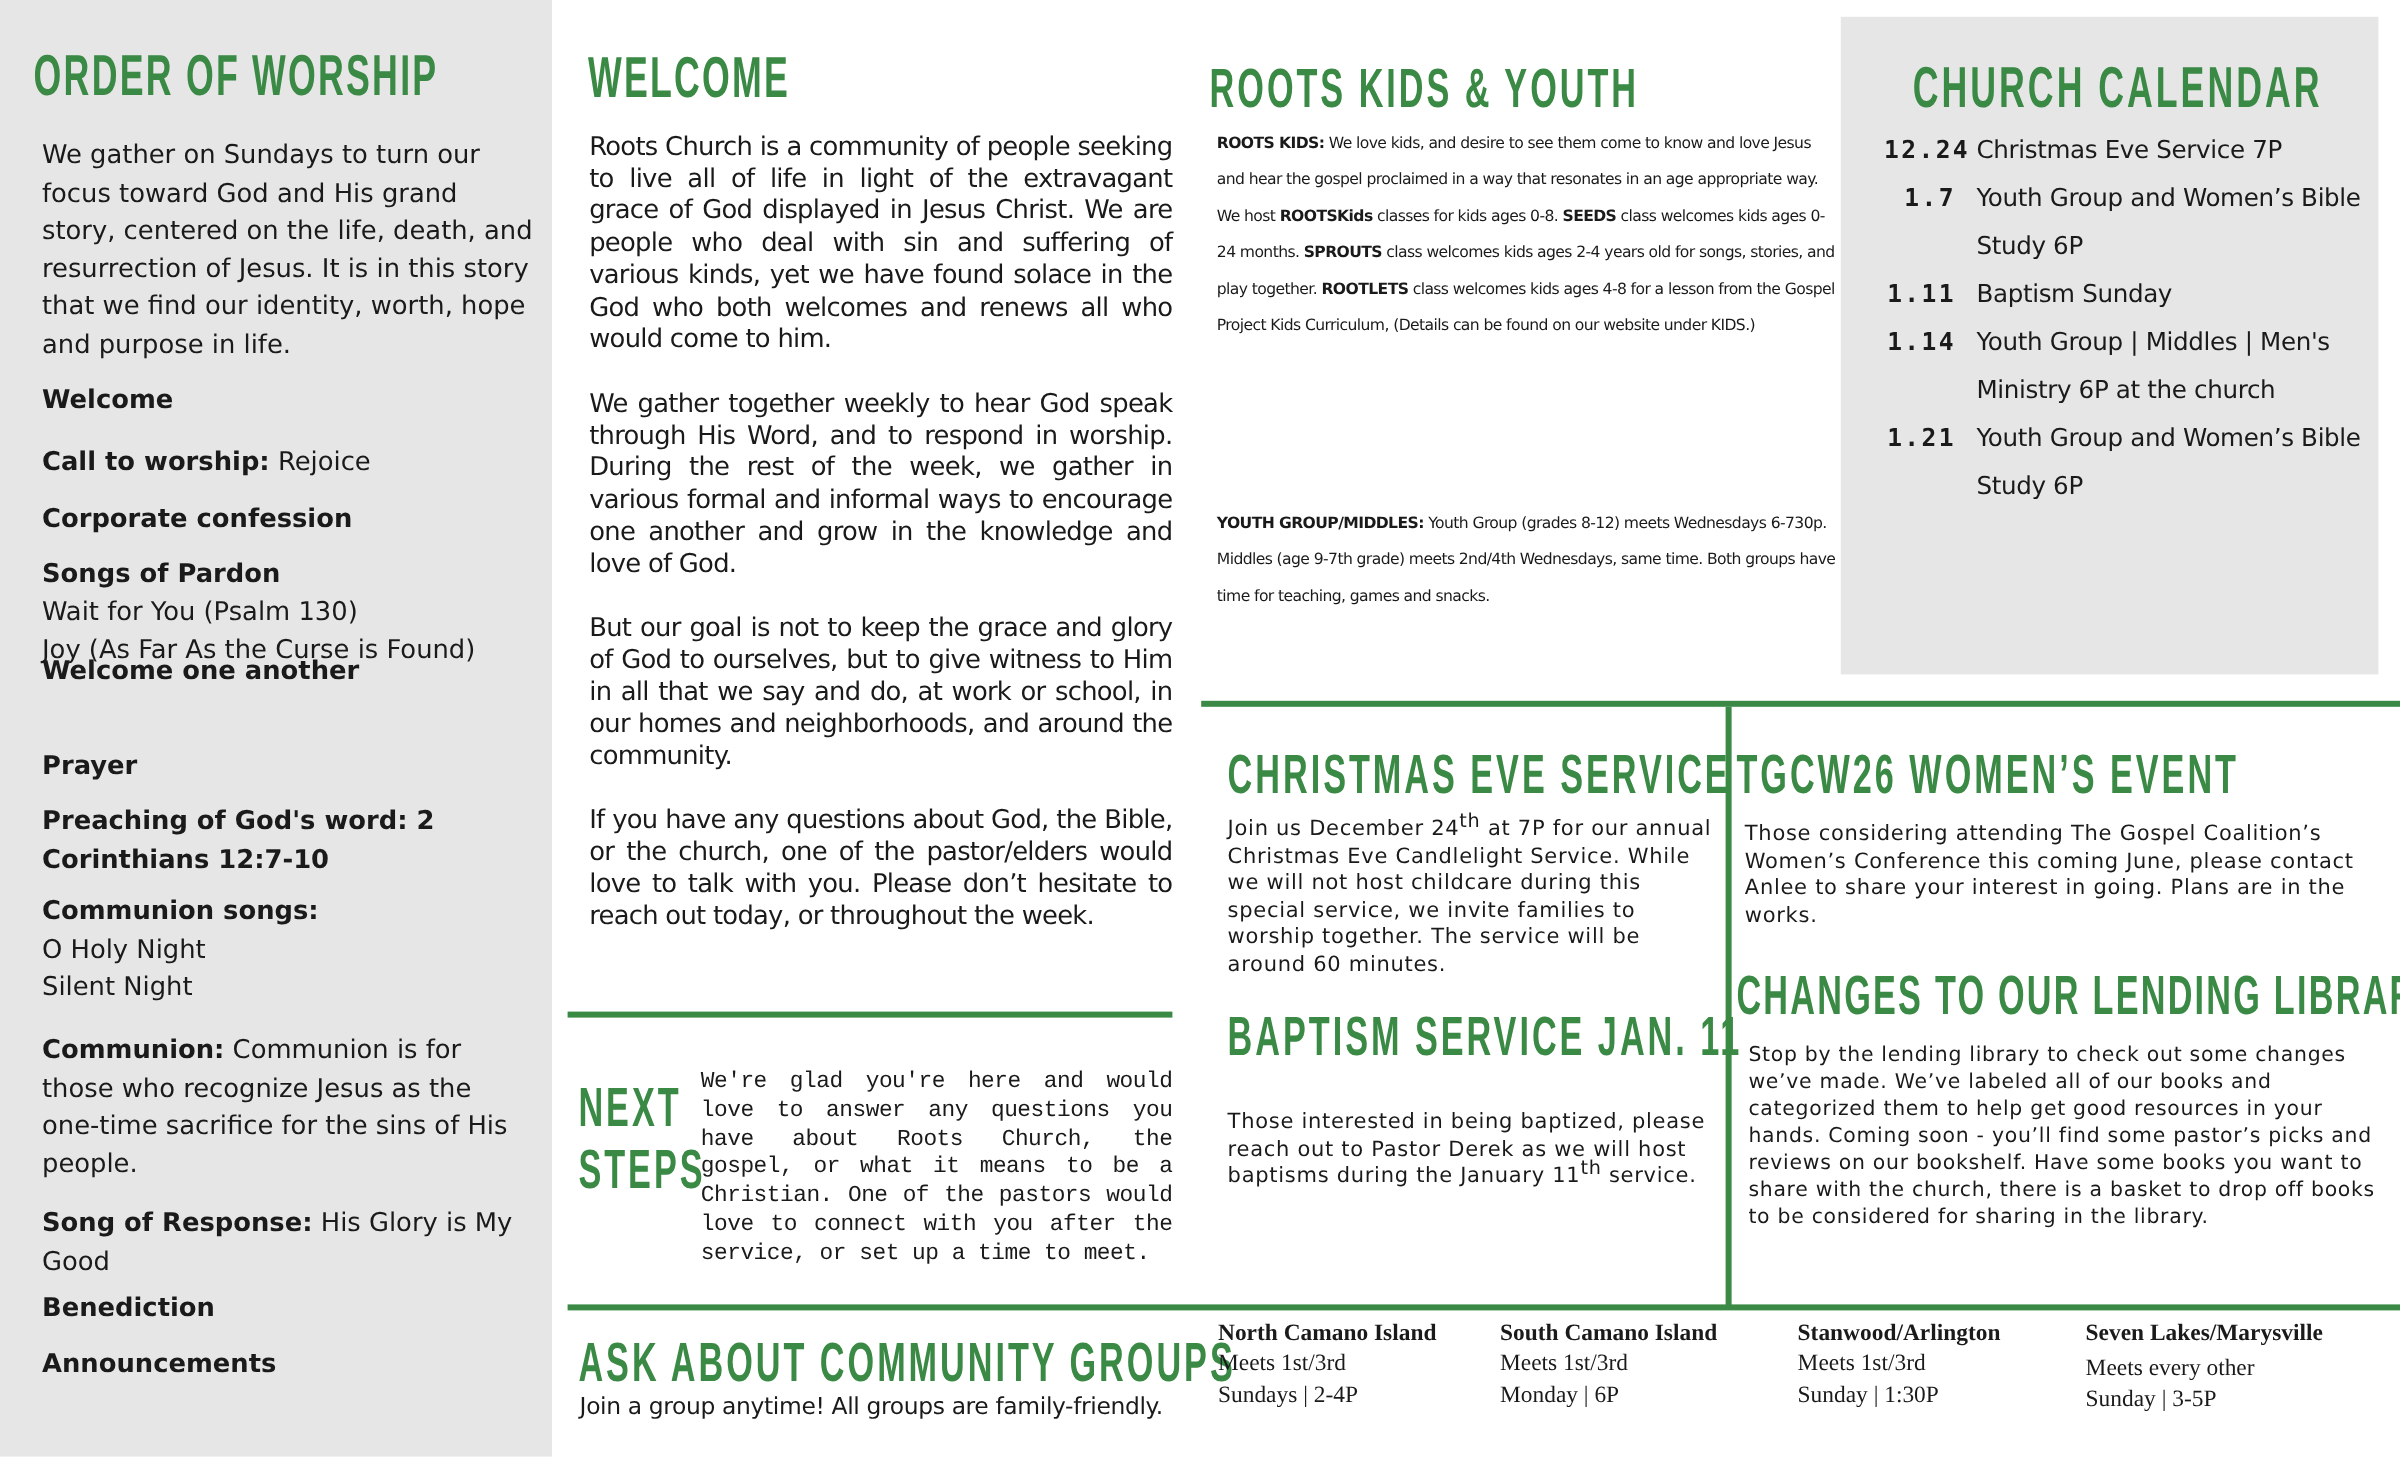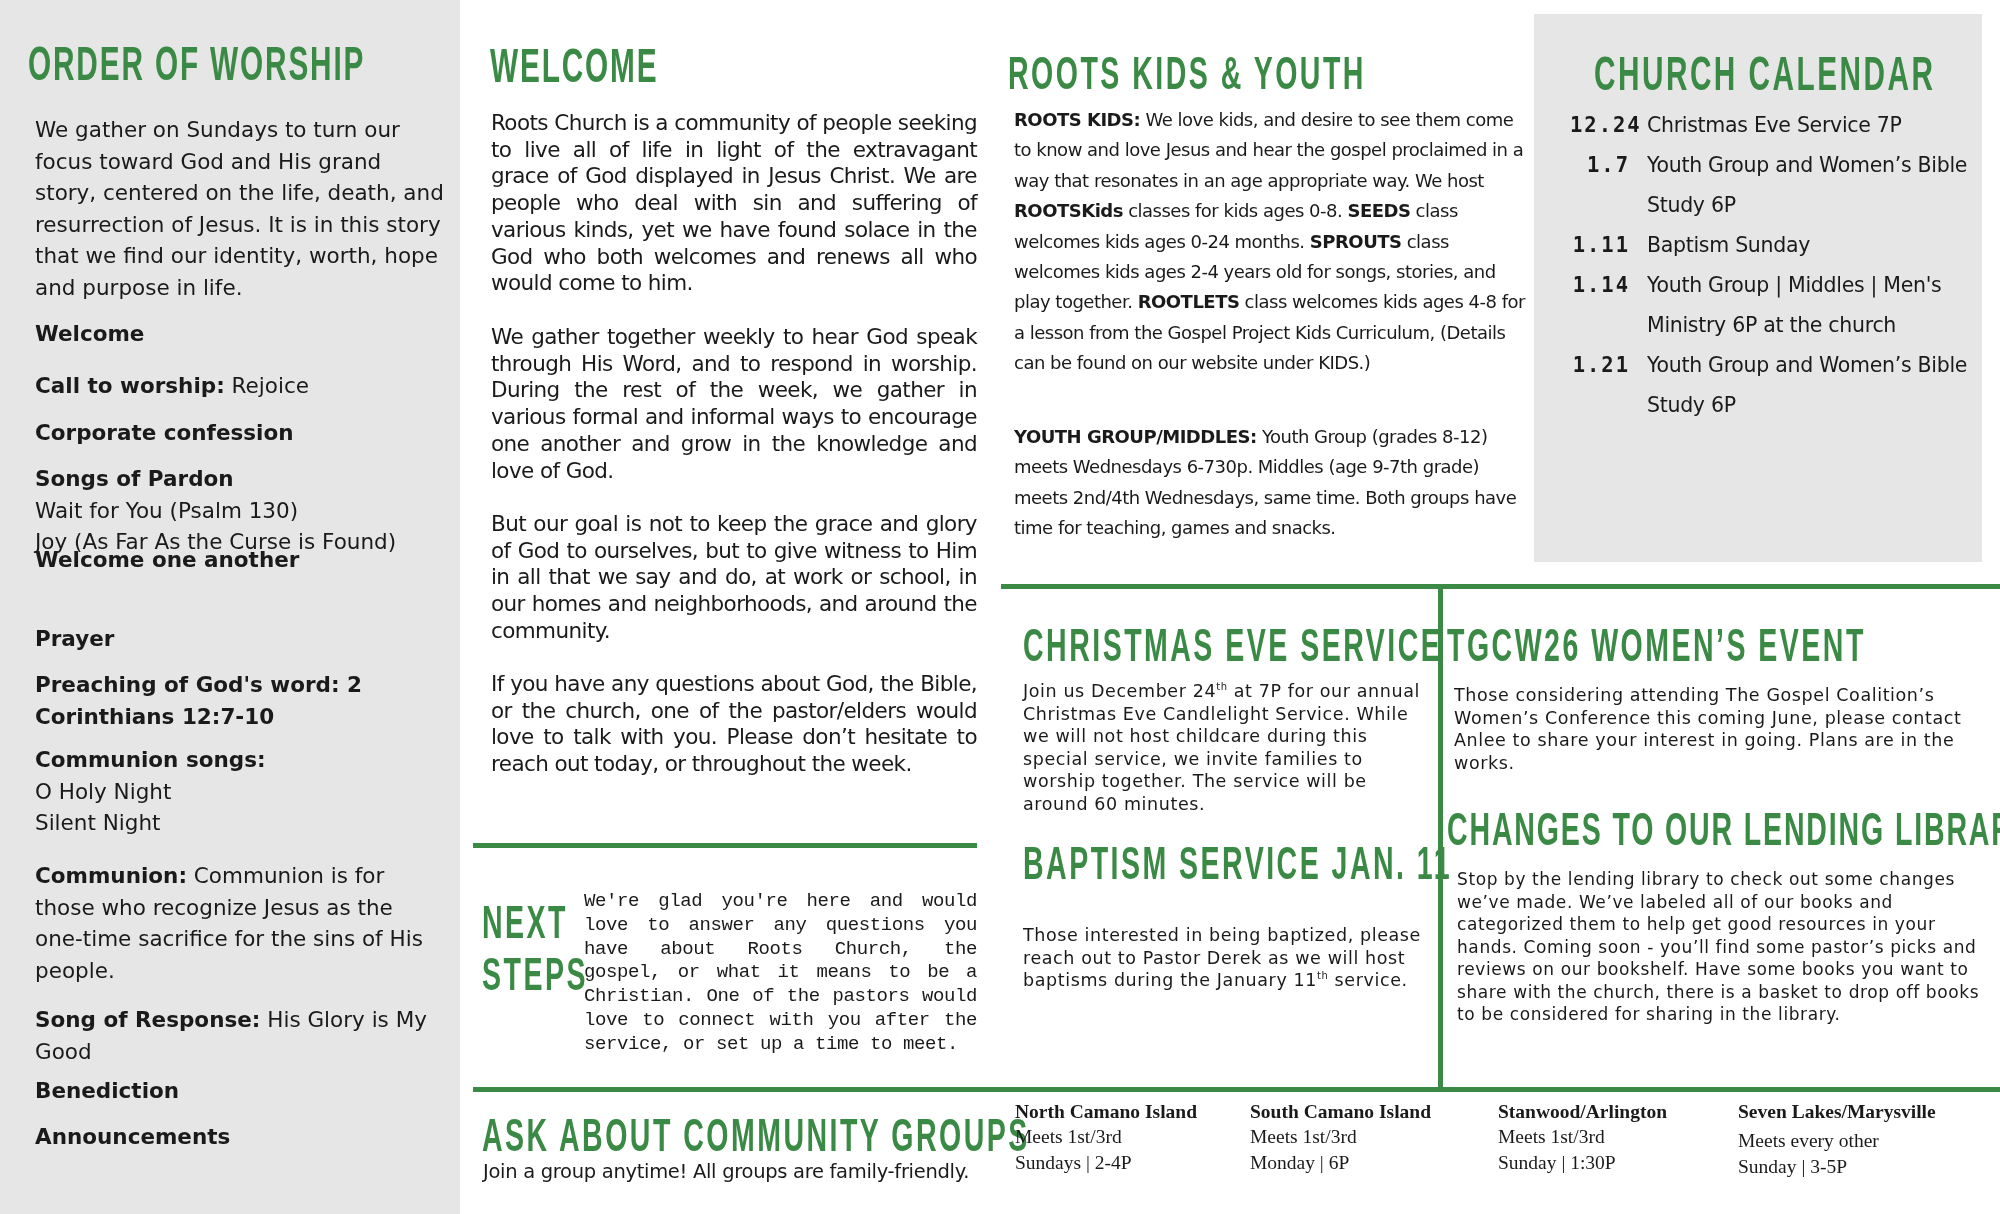--- a/index.html
+++ b/index.html
@@ -40,40 +40,40 @@
   #next-steps-text { left: 584px; top: 890px; width: 393px; font-size: 19px; line-height: 23.8px; text-align: justify; letter-spacing: -0.4px; font-family: Liberation Mono, monospace; }
 
   
   #groups-title { left: 482px; top: 1108px; font-size: 46px; letter-spacing: 4px; }
   #groups-sub { left: 483px; top: 1160px; font-size: 19.5px; letter-spacing: -0.3px; }
   .group { position: absolute; top: 1100px; font-size: 19.5px; line-height: 26px; font-family: Liberation Serif, serif; }
   .group .g-name { font-weight: bold; display: block; line-height: 24px; }
 
   
   #kids-title { left: 1008px; top: 46px; font-size: 46px; letter-spacing: 4px; }
-  .kids-p { position: absolute; left: 1014px; width: 520px; font-size: 18px; line-height: 30.4px; letter-spacing: -0.5px; }
+  .kids-p { position: absolute; left: 1014px; width: 520px; font-size: 13px; line-height: 30.4px; letter-spacing: -0.5px; }
   .kids-p b { font-weight: bold; }
 
   
   #calendar-panel { left: 1534px; top: 14px; width: 448px; height: 548px; background: #e6e6e6; }
   #calendar-title { left: 1594px; top: 46px; font-size: 48px; letter-spacing: 4px; }
   .cal-row { position: absolute; left: 1534px; width: 448px; font-size: 20.5px; line-height: 40px; }
   .cal-date { position: absolute; left: 0; width: 96px; text-align: right; font-family: "DejaVu Sans Mono", monospace; font-weight: bold; letter-spacing: 2px; padding-left: 36px; }
   .cal-desc { position: absolute; left: 113px; width: 330px; letter-spacing: -0.3px; }
 
   
   #xmas-title { left: 1023px; top: 618px; font-size: 46px; letter-spacing: 4px; }
   #xmas-text { left: 1023px; top: 680px; width: 412px; font-size: 17.5px; line-height: 22.5px; letter-spacing: 0.6px; }
   #baptism-title { left: 1023px; top: 836px; font-size: 46px; letter-spacing: 4px; }
   #baptism-text { left: 1023px; top: 900px; width: 412px; font-size: 17.5px; line-height: 22.5px; letter-spacing: 0.6px; margin-top: 24px; }
   #women-title { left: 1447px; top: 618px; font-size: 46px; letter-spacing: 4px; }
   #women-text { left: 1454px; top: 684px; width: 540px; font-size: 17.5px; line-height: 22.5px; letter-spacing: 0.6px; }
   #library-title { left: 1447px; top: 802px; font-size: 46px; letter-spacing: 3px; }
   #library-text { left: 1457px; top: 868px; width: 540px; font-size: 17px; line-height: 22.5px; letter-spacing: 0.6px; }
-  sup { font-size: 10px; vertical-align: super; line-height: 0; text-align: right; }
+  sup { font-size: 16px; vertical-align: super; line-height: 0; text-align: right; }
 </style>
 </head>
 <body>
 
 <div id="left-panel" class="abs"></div>
 <div class="title" style="left:28px; top:36px; font-size:48px;">ORDER OF WORSHIP</div>
 <div id="worship-intro" class="abs">We gather on Sundays to turn our focus toward God and His grand story, centered on the life, death, and resurrection of Jesus. It is in this story that we find our identity, worth, hope and purpose in life.</div>
 
 <div class="ow-item" style="top:318px"><b>Welcome</b></div>
 <div class="ow-item" style="top:370px"><b>Call to worship:</b><span> Rejoice</span></div>

